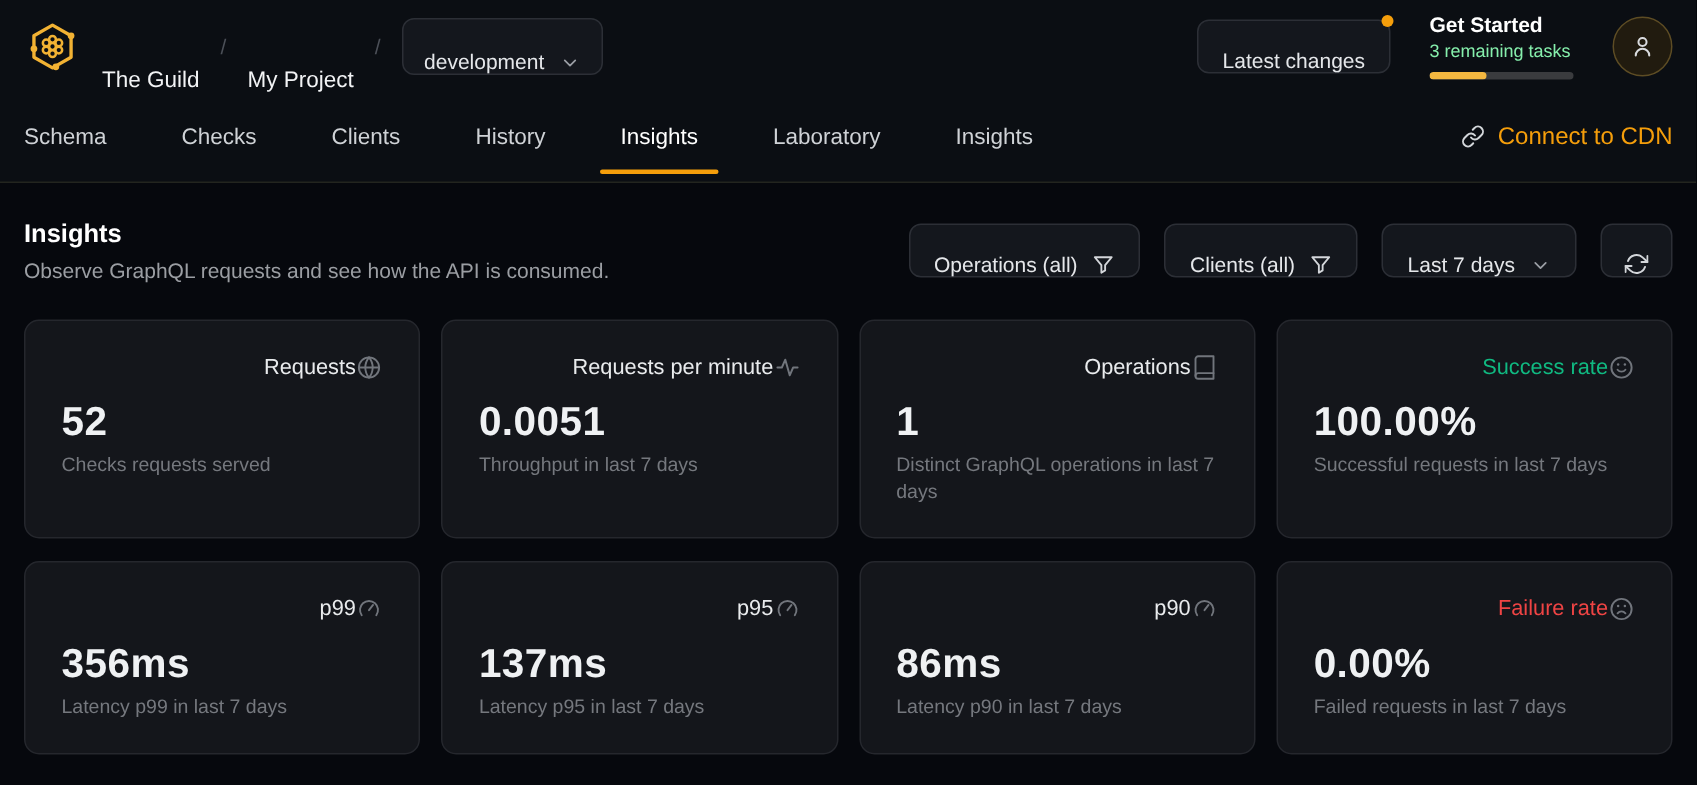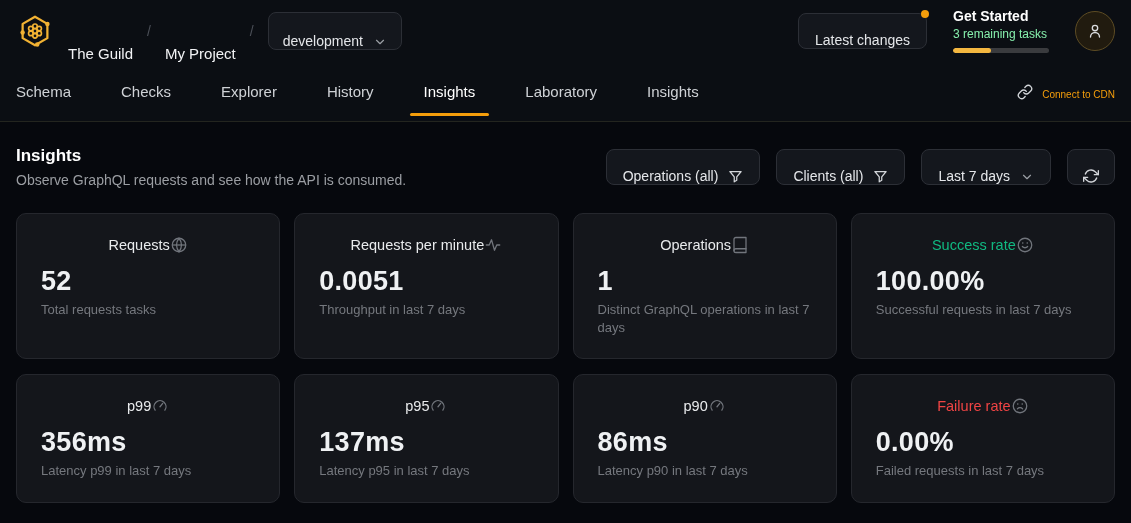--- a/index.html
+++ b/index.html
@@ -36,36 +36,36 @@
             display:flex; align-items:center; justify-content:center; color:#d9dbde; cursor:pointer; }
 
   
   .tabs-row { display:flex; align-items:center; height:59px; padding:0 16px; }
   .tabs { display:flex; align-items:flex-start; gap:50px; height:100%; }
   .tab { position:relative; display:flex; align-items:center; height:100%; font-size:15px;
          color:#cfd2d6; font-weight:500; cursor:pointer; }
   .tab.active { color:#ffffff; }
   .tab.active::after { content:""; position:absolute; left:-14px; right:-14px; bottom:5px;
          height:3px; border-radius:2px; background:var(--orange); }
-  .cdn-link { margin-left:auto; display:flex; align-items:flex-end; gap:9px; color:var(--orange);
-         font-size:10px; font-weight:500; cursor:pointer; }
+  .cdn-link { margin-left:auto; display:flex; align-items:flex-start; gap:9px; color:var(--orange);
+         font-size:16px; font-weight:500; cursor:pointer; }
 
   
   main { padding:0 16px; }
   .section-head { display:flex; align-items:center; justify-content:space-between; margin-top:24px; }
   .page-title { font-size:17px; font-weight:700; color:#fff; margin:0; }
   .page-sub { font-size:14px; color:#9b9ea3; margin-top:6px; }
   .filters { display:flex; align-items:center; gap:16px; }
   .icon-btn { width:48px; justify-content:center; padding:0; }
   .f-icon { color:#d3d6da; display:flex; }
 
   
   .cards { display:grid; grid-template-columns:repeat(4,1fr); gap:15px 14px; margin-top:25px; }
   .card { background:#14161b; border:1px solid #25272d; border-radius:10px; padding:22px 24px; }
-  .card-head { display:flex; align-items:center; justify-content:center; }
+  .card-head { display:flex; align-items:center; justify-content:flex-end; }
   .card-title { font-size:14.5px; color:#e9ebed; }
   .card-title.success { color:var(--success); }
   .card-title.failure { color:var(--failure); }
   .card-icon { color:#71757c; display:flex; }
   .card-value { font-size:27px; font-weight:700; letter-spacing:.3px; color:#eff1f3; margin-top:12px; }
   .card-desc { font-size:13px; color:#75787e; margin-top:4px; line-height:1.35; max-width:230px; }
 
   svg { display:block; }
 </style>
 </head>
@@ -130,21 +130,21 @@
             </svg>
           </span>
         </div>
       </div>
     </div>
 
     <nav class="tabs-row">
       <div class="tabs">
         <div class="tab">Schema</div>
         <div class="tab">Checks</div>
-        <div class="tab">Explorer</div>
+        <div class="tab">Clients</div>
         <div class="tab">History</div>
         <div class="tab active">Insights</div>
         <div class="tab">Laboratory</div>
         <div class="tab">Insights</div>
       </div>
       <div class="cdn-link">
         <span class="f-icon">
           <svg width="16" height="16" viewBox="0 0 24 24" fill="none" stroke="currentColor" stroke-width="2" stroke-linecap="round" stroke-linejoin="round">
             <path d="M10 13a5 5 0 0 0 7.54.54l3-3a5 5 0 0 0-7.07-7.07l-1.72 1.71"></path>
             <path d="M14 11a5 5 0 0 0-7.54-.54l-3 3a5 5 0 0 0 7.07 7.07l1.71-1.71"></path>
@@ -205,21 +205,21 @@
           <span class="card-title">Requests</span>
           <span class="card-icon">
             <svg width="18" height="18" viewBox="0 0 24 24" fill="none" stroke="currentColor" stroke-width="1.7">
               <circle cx="12" cy="12" r="9"></circle>
                 <line x1="3" y1="12" x2="21" y2="12"></line>
               <path d="M12 3a14 14 0 0 1 0 18 14 14 0 0 1 0-18z"></path>
             </svg>
           </span>
         </div>
         <div class="card-value">52</div>
-        <div class="card-desc">Total requests tasks</div>
+        <div class="card-desc">Checks requests served</div>
       </div>
 
       <div class="card">
         <div class="card-head">
           <span class="card-title">Requests per minute</span>
           <span class="card-icon">
             <svg width="18" height="18" viewBox="0 0 24 24" fill="none" stroke="currentColor" stroke-width="1.7" stroke-linecap="round" stroke-linejoin="round">
               <polyline points="3 12 7 12 10 5 14 19 17 12 21 12"></polyline>
             </svg>
           </span>

